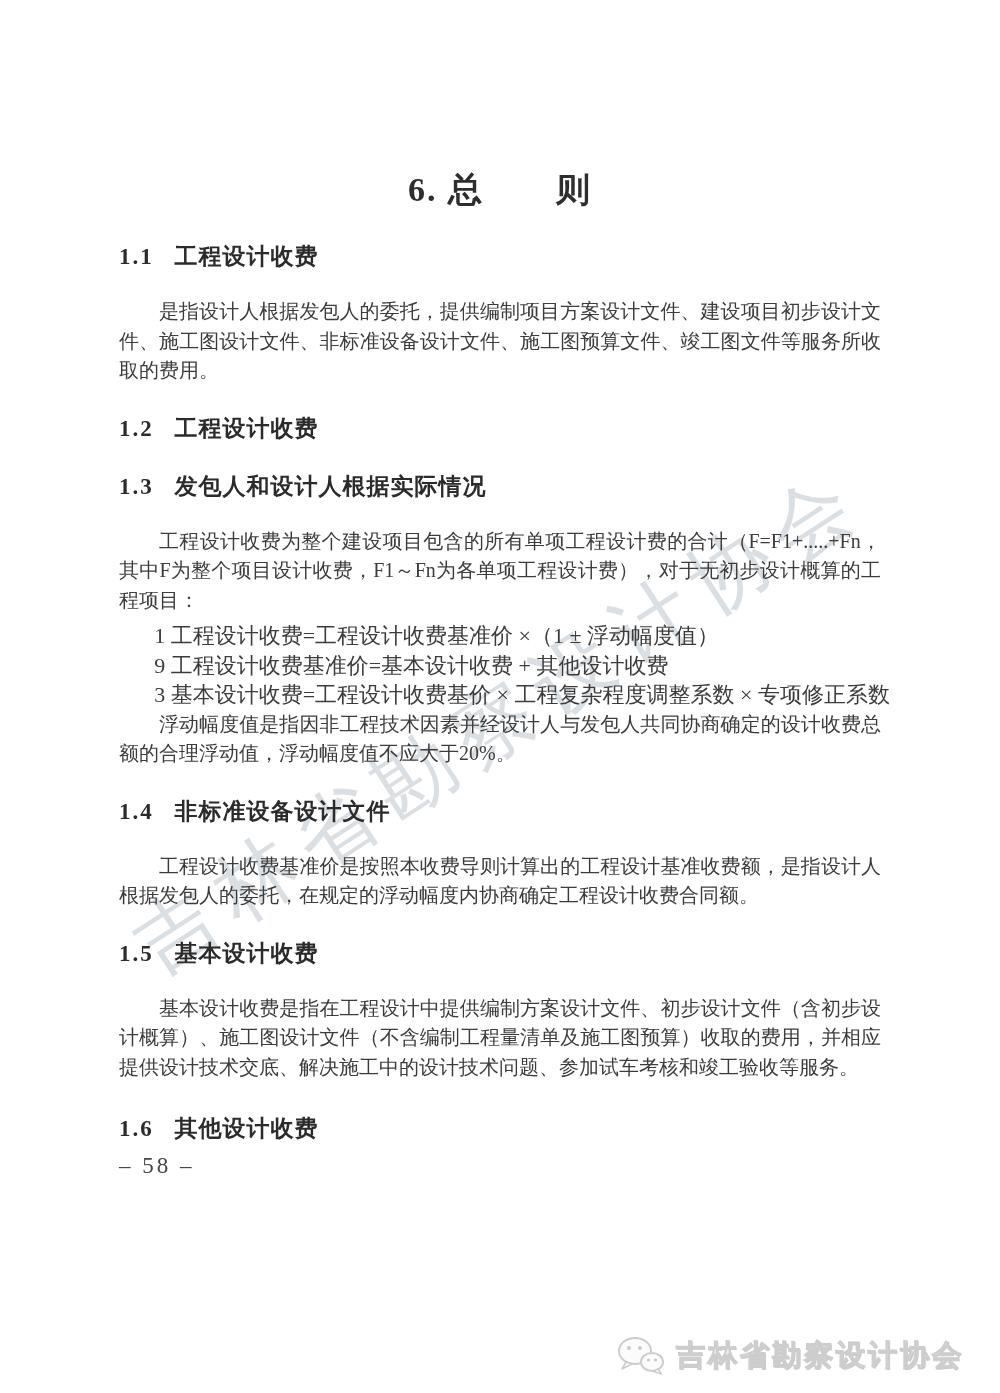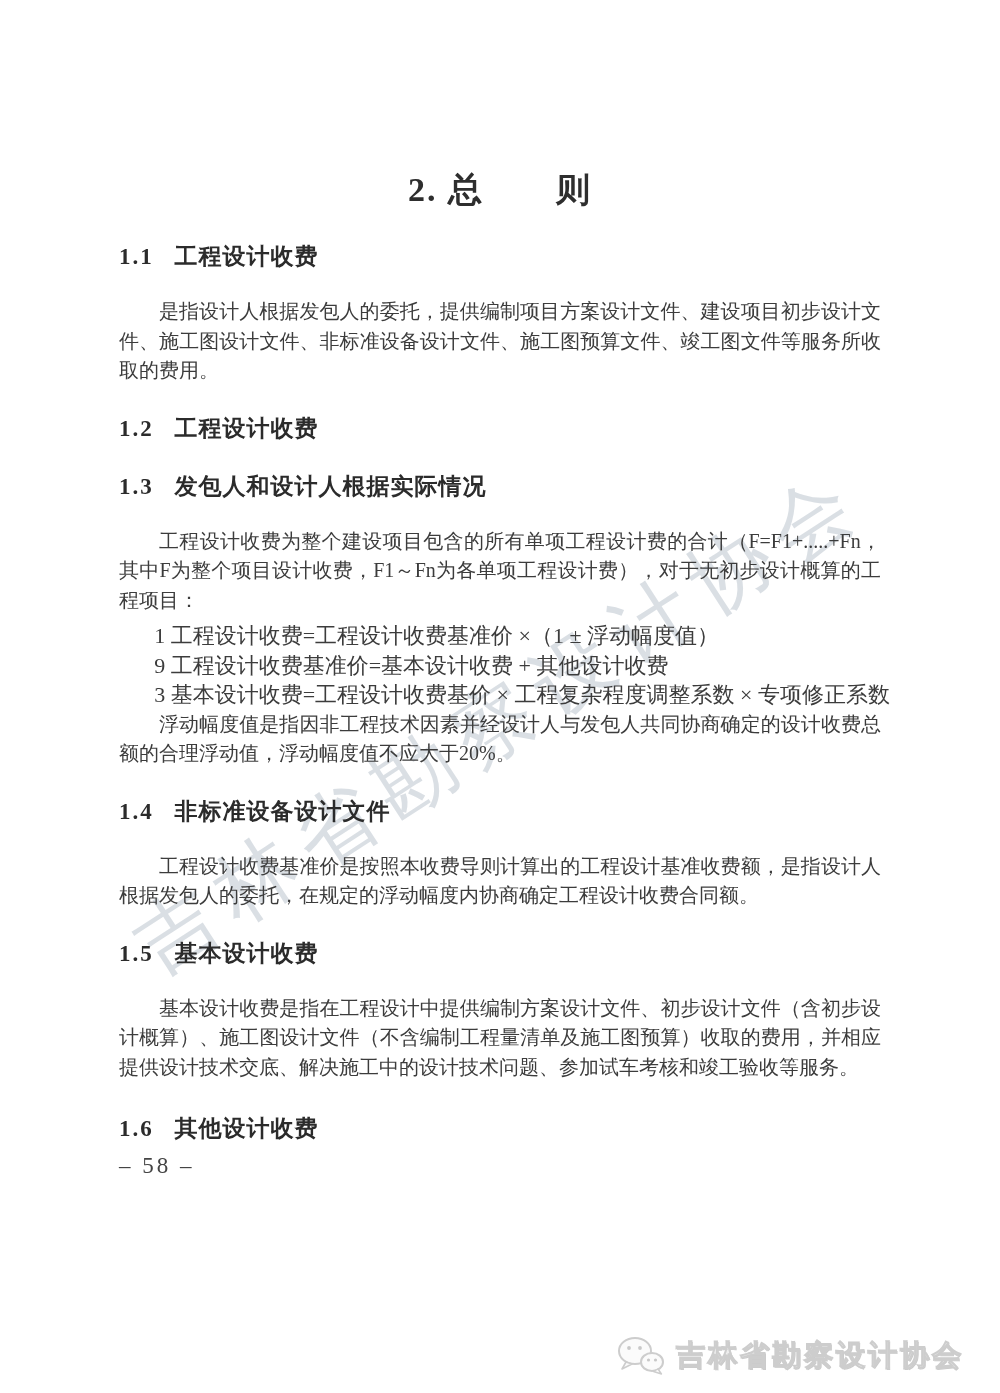--- a/index.html
+++ b/index.html
@@ -100,21 +100,21 @@
   }
   .wechat-icon { display: block; }
 </style>
 </head>
 <body>
 
 <div class="watermark">吉林省勘察设计协会</div>
 
 <div class="page">
 
-  <h1 class="doc-title">2. 总　　则</h1>
+  <h1 class="doc-title">6. 总　　则</h1>
 
   <h2 class="sec-heading">
     <span class="sec-num">1.1</span><span>工程设计收费</span>
   </h2>
   <p class="para">是指设计人根据发包人的委托，提供编制项目方案设计文件、建设项目初步设计文件、施工图设计文件、非标准设备设计文件、施工图预算文件、竣工图文件等服务所收取的费用。</p>
 
   <h2 class="sec-heading">
     <span class="sec-num">1.2</span><span>工程设计收费</span>
   </h2>
 

